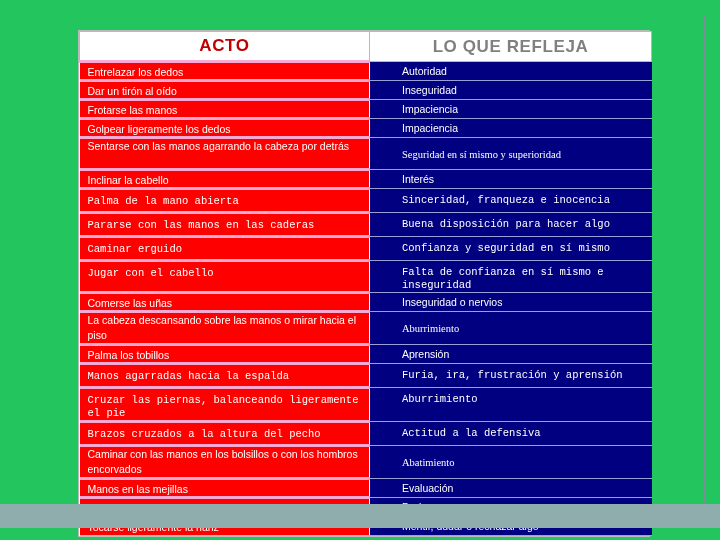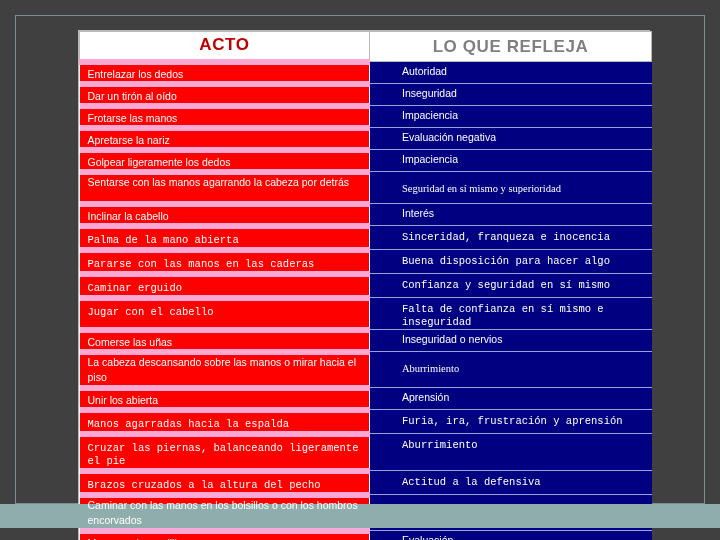--- a/index.html
+++ b/index.html
@@ -4,21 +4,21 @@
 <title>Lenguaje Corporal</title>
 <style>
   html,body{margin:0;padding:0;}
   body{
     width:720px;height:540px;overflow:hidden;
     background:#ffffff;
     font-family:"Liberation Sans", sans-serif;
     position:relative;
   }
   .slide{
-    position:absolute;inset:0;background:#404040;
+    position:absolute;inset:0;background:#22c55e;
   }
   
   .frame{
     position:absolute;left:15px;top:15px;
     width:690px;height:489px;
     border:1px solid #7a8f96;
     box-sizing:border-box;
     background:transparent;
   }
   
@@ -66,21 +66,21 @@
     font-size:10.5px;
     color:#ffffff;
     height:19px;
     line-height:13px;
     box-sizing:border-box;
     overflow:visible;
     white-space:normal;
   }
   tbody td.act{
     background:#ff0000;
-    border-top:6px solid #f9a8d4;
+    border-top:3px solid #f9a8d4;
     border-bottom:1px solid #f7a0a0;
     border-right:1px solid #ffffff;
   }
   tbody td.ref{
     background:#000080;
     border-top:1px solid #9aa0d8;
     border-bottom:1px solid #9aa0d8;
     border-left:1px solid #ffffff;
     padding-left:32px;
   }
@@ -131,26 +131,20 @@
             <td class="ref"><span class="txt">Inseguridad</span></td>
           </tr>
           <tr class="basic">
             <td class="act">
               <span class="txt">Frotarse las manos</span>
             </td>
             <td class="ref"><span class="txt">Impaciencia</span></td>
           </tr>
           <tr class="basic">
             <td class="act">
-              <span class="txt">Apretarse la nariz</span>
-            </td>
-            <td class="ref"><span class="txt">Evaluación negativa</span></td>
-          </tr>
-          <tr class="basic">
-            <td class="act">
               <span class="txt">Golpear ligeramente los dedos</span>
             </td>
             <td class="ref"><span class="txt">Impaciencia</span></td>
           </tr>
           <tr class="tall">
             <td class="act">
               <span class="txt">Sentarse con las manos agarrando la cabeza por detrás</span>
             </td>
             <td class="ref"><span class="txt">Seguridad en sí mismo y superioridad</span></td>
           </tr>
@@ -191,21 +185,21 @@
             <td class="ref"><span class="txt">Inseguridad o nervios</span></td>
           </tr>
           <tr class="tall">
             <td class="act">
               <span class="txt">La cabeza descansando sobre las manos o mirar hacia el piso</span>
             </td>
             <td class="ref"><span class="txt">Aburrimiento</span></td>
           </tr>
           <tr class="basic">
             <td class="act">
-              <span class="txt">Unir los abierta</span>
+              <span class="txt">Palma los tobillos</span>
             </td>
             <td class="ref"><span class="txt">Aprensión</span></td>
           </tr>
           <tr class="mid">
             <td class="act">
               <span class="txt">Manos agarradas hacia la espalda</span>
             </td>
             <td class="ref"><span class="txt">Furia, ira, frustración y aprensión</span></td>
           </tr>
           <tr class="mid">

